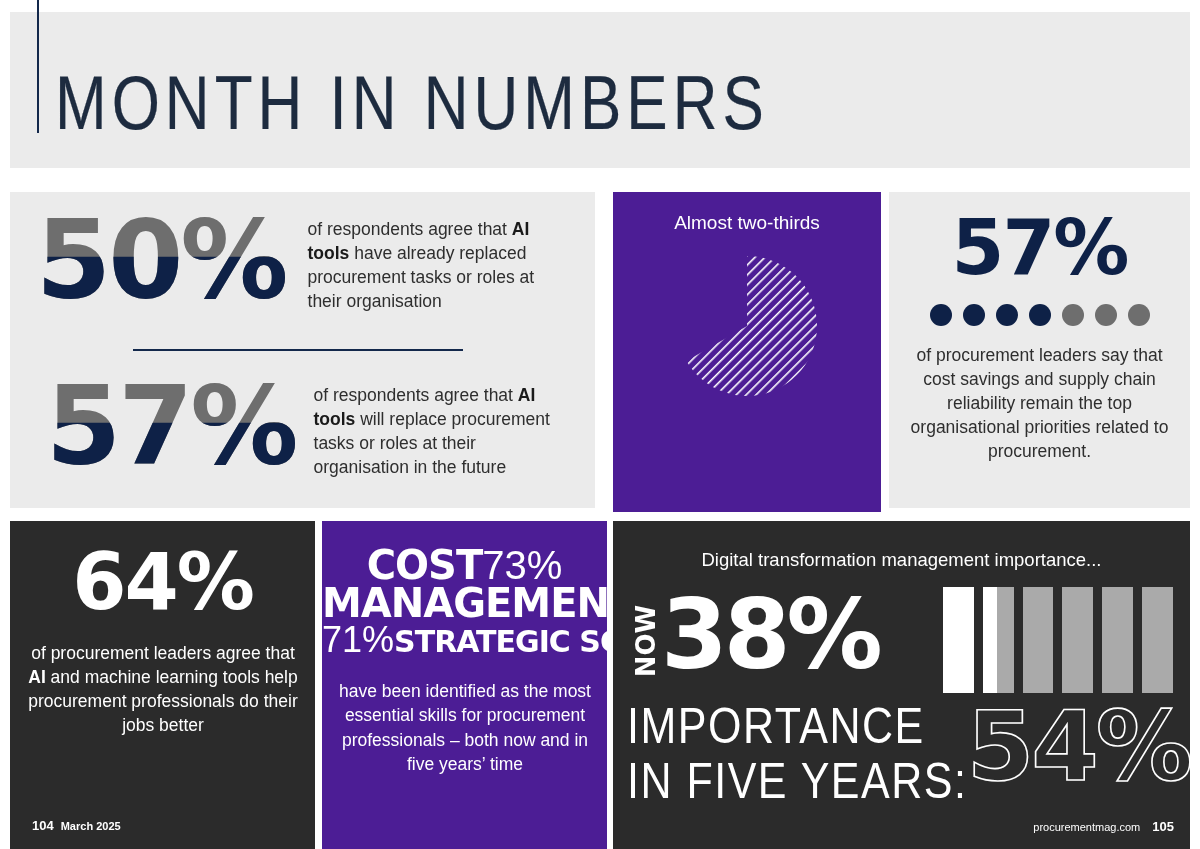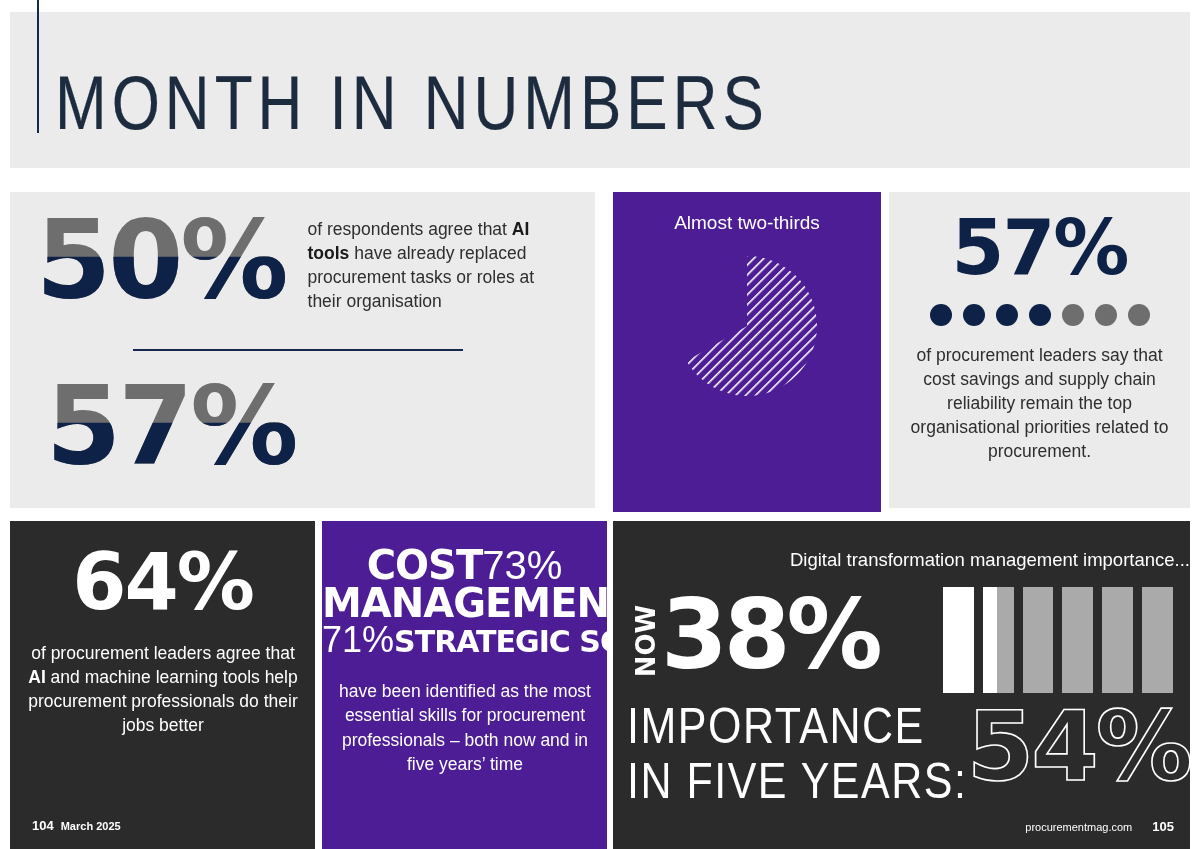--- a/index.html
+++ b/index.html
@@ -128,21 +128,21 @@
   .w-light{font-weight:300;letter-spacing:0px;}
   .sml{font-size:30px;}
   #cost-copy{
     position:absolute;top:158px;left:12px;width:262px;text-align:center;
     color:#ffffff;font-size:17.5px;line-height:1.39;
   }
 
   
   #panel-dt{left:613px; top:521px; width:577px; height:328px;}
   #dt-head{
-    position:absolute;top:28px;left:0;width:100%;text-align:right;
+    position:absolute;top:28px;left:0;width:100%;text-align:center;
     color:#ffffff;font-size:18.5px;
   }
   #dt-now{
     position:absolute;left:14px;top:68px;width:38px;height:104px;
     color:#ffffff;font-weight:800;font-size:26px;letter-spacing:0px;
     display:flex;align-items:center;justify-content:center;
     font-family:"DejaVu Sans",sans-serif;
   }
   #dt-now span{transform:rotate(-90deg);white-space:nowrap;}
   #dt-38{
@@ -167,21 +167,21 @@
     font-size:97px;font-weight:800;letter-spacing:-3px;line-height:1.12;
     color:transparent;
     -webkit-text-stroke:1.6px #ffffff;
     font-family:"DejaVu Sans",sans-serif;
     white-space:nowrap;
   }
   #footer-right{
     position:absolute;bottom:15px;right:16px;color:#ffffff;font-size:11px;
   }
   #footer-right .site{font-weight:400;}
-  #footer-right .pg{font-weight:700;font-size:13px;margin-left:20px;}
+  #footer-right .pg{font-weight:700;font-size:13px;margin-left:12px;}
 </style>
 </head>
 <body>
 
 <div id="header-band" class="panel"></div>
 <div id="header-rule"></div>
 <div id="page-title">MONTH IN NUMBERS</div>
 
 <div id="panel-ai" class="panel p-grey">
 
@@ -193,20 +193,21 @@
     <div class="stat-copy"><span>of respondents agree that </span><b>AI tools</b><span> have already replaced procurement tasks or roles at their organisation</span></div>
   </div>
 
   <div id="ai-divider"></div>
 
   <div class="stat-row" id="ai-stat-2">
     <div class="bignum">
       <span>57%</span>
       <span class="half">57%</span>
     </div>
+    <div class="stat-copy"><span>of respondents agree that </span><b>AI tools</b><span> will replace procurement tasks or roles at their organisation in the future</span></div>
   </div>
 </div>
 
 <div id="panel-pie" class="panel p-navy">
   <div id="pie-head">Almost two-thirds</div>
   <div id="pie-wrap">
     <svg width="150" height="152" viewBox="0 0 150 152">
       <defs>
         <pattern id="hatch" width="7" height="7" patternTransform="rotate(45)" patternUnits="userSpaceOnUse">
           <line x1="0" y1="0" x2="0" y2="7" stroke="#ffffff" stroke-width="3.2"></line>

